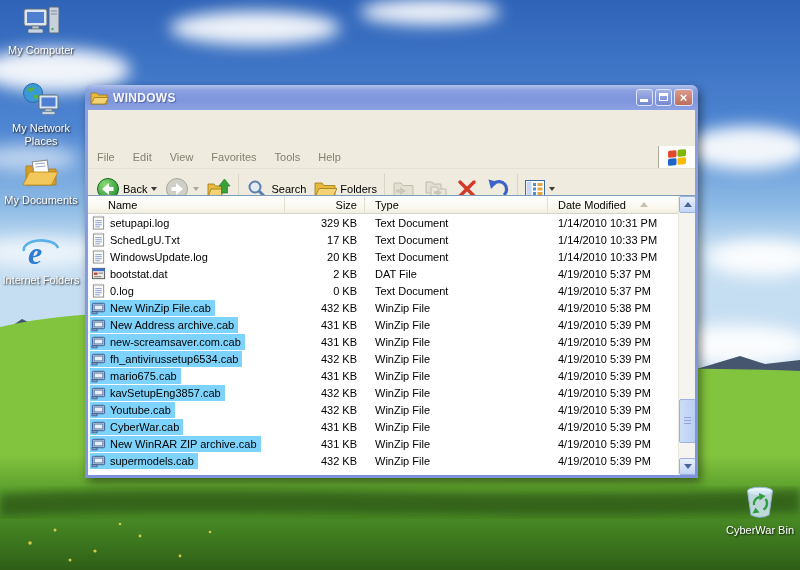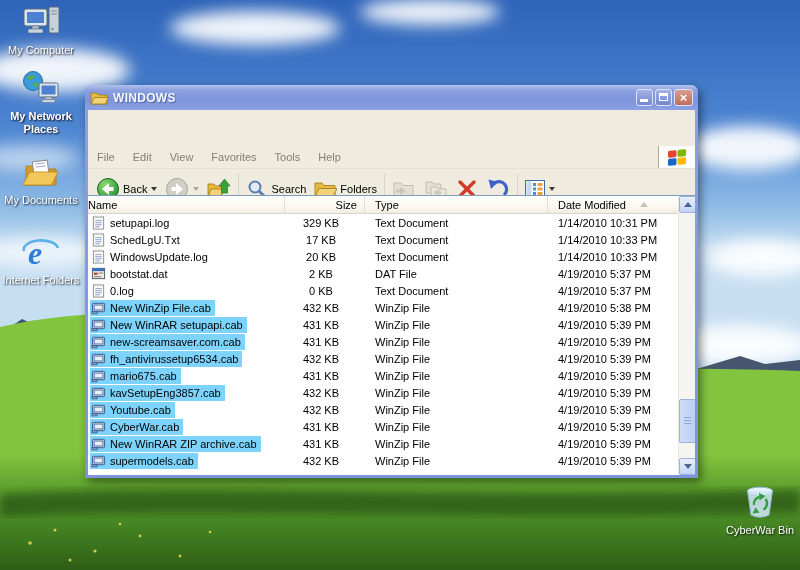--- a/index.html
+++ b/index.html
@@ -4,21 +4,21 @@
 <style>
   html,body{margin:0;padding:0;}
   body{width:800px;height:570px;overflow:hidden;font-family:"Liberation Sans",sans-serif;position:relative;background:#3A6EA5;}
   .desktop{position:absolute;inset:0;width:800px;height:444px;}
   .bgart{position:absolute;inset:0;}
   
   .dicon{position:absolute;width:78px;text-align:center;cursor:default;}
   .dicon .art{display:block;margin:0 auto 2px;}
   .dicon .dlabel{color:#fff;font-size:11px;line-height:13px;text-shadow:1px 1px 2px rgba(0,0,0,.9);}
   #ic-mycomputer{left:2px;top:4px;}
-  #ic-network{left:2px;top:70px;font-weight:bold;}
+  #ic-network{left:2px;top:82px;}
   #ic-documents{left:2px;top:156px;}
   #ic-ie{left:2px;top:234px;}
   #ic-recycle{left:721px;top:482px;}
   
   .window{position:absolute;left:85px;top:85px;width:613px;height:393px;background:linear-gradient(#8CA2E2,#7D93DB);border-radius:7px 7px 0 0;box-shadow:3px 4px 10px rgba(0,0,0,.45);}
   .titlebar{height:25px;display:flex;align-items:center;padding:0 5px;border-radius:7px 7px 0 0;
     background:linear-gradient(#B2C2EC,#8BA0E0 22%,#7E94DC 58%,#8AA0E2 95%);}
   .tfolder{width:19px;height:16px;margin-right:4px;flex:none;}
   .ttext{color:#F6F7FB;font-weight:bold;font-size:12px;letter-spacing:.3px;text-shadow:1px 1px 1px #5064A8;flex:1;white-space:nowrap;overflow:hidden;}
   .tbtns{display:flex;gap:2px;}
@@ -46,32 +46,32 @@
   .combo .cval{flex:1;font-size:11px;color:#000;}
   .cdrop{width:17px;height:18px;background:linear-gradient(#E9F1FD,#C5D6F6);border-left:1px solid #A8BCE0;display:flex;align-items:center;justify-content:center;}
   .cdrop i{width:0;height:0;border-left:3.5px solid transparent;border-right:3.5px solid transparent;border-top:4px solid #3E5EC0;}
   .goarea{display:flex;align-items:center;gap:4px;margin-left:6px;}
   .gobtn{width:18px;height:18px;border-radius:3px;background:linear-gradient(#63BA5E,#2C8C34);border:1px solid #1E6E28;display:flex;align-items:center;justify-content:center;box-sizing:border-box;}
   .golabel{color:#000;}
   
   .content{position:absolute;left:0;right:0;top:85px;bottom:0;background:#fff;border-top:1px solid #7F9DB9;}
   .colheaders{height:18px;display:flex;background:linear-gradient(#FFFFFF,#F8F6EC 75%,#F0EEE1);border-bottom:1px solid #D8D6C8;font-size:11px;box-sizing:border-box;}
   .ch{border-right:1px solid #E2E0D2;display:flex;align-items:center;box-sizing:border-box;}
-  .ch-name{width:197px;padding-left:0;}
+  .ch-name{width:197px;padding-left:20px;}
   .ch-size{width:80px;justify-content:flex-end;padding-right:7px;}
   .ch-type{width:183px;padding-left:10px;}
   .ch-date{flex:1;padding-left:10px;border-right:none;}
   .sortarrow{width:0;height:0;border-left:4px solid transparent;border-right:4px solid transparent;border-bottom:5px solid #C6C2AE;margin-left:14px;}
   .rows{position:absolute;top:18px;left:0;right:17px;bottom:0;background:#fff;overflow:hidden;}
   .row{height:17px;display:flex;align-items:center;font-size:11px;color:#000;white-space:nowrap;}
   .c-name{width:197px;display:flex;align-items:center;overflow:hidden;box-sizing:border-box;}
   .nsel{display:inline-flex;align-items:center;height:16px;padding:0 4px 0 1px;margin-left:2px;}
   .nsel.hl{background:#7dd3fc;}
   .ficon{width:15px;height:15px;margin-right:4px;flex:none;display:inline-flex;}
-  .c-size{width:80px;text-align:center;padding-right:8px;box-sizing:border-box;}
+  .c-size{width:80px;text-align:right;padding-right:8px;box-sizing:border-box;}
   .c-type{width:183px;padding-left:10px;box-sizing:border-box;}
   .c-date{flex:1;padding-left:10px;}
   
   .vscroll{position:absolute;top:0;right:0;bottom:0;width:17px;background:#F6F4EF;border-left:1px solid #EAE8DD;box-sizing:border-box;}
   .sbtn{position:absolute;left:0;width:17px;height:17px;background:linear-gradient(#E8EFFC,#C3D5F6);border:1px solid #9CB1DF;border-radius:2px;box-sizing:border-box;display:flex;align-items:center;justify-content:center;}
   .sbtn.up{top:0;}
   .sbtn.down{bottom:0;}
   .sarr-up{width:0;height:0;border-left:4px solid transparent;border-right:4px solid transparent;border-bottom:5px solid #4A6496;}
   .sarr-down{width:0;height:0;border-left:4px solid transparent;border-right:4px solid transparent;border-top:5px solid #4A6496;}
   .sthumb{position:absolute;left:0;top:203px;width:17px;height:44px;background:linear-gradient(90deg,#CFDDF8,#BACFF4);border:1px solid #9CB1DF;border-radius:2px;box-sizing:border-box;}
@@ -496,21 +496,21 @@
             <div class="row">
               <div class="c-name">
                 <span class="nsel hl">
                   <span class="ficon">
                     <svg width="15" height="15" viewBox="0 0 16 16">
                       <rect x="1.5" y="3.5" width="13" height="9" rx="1" fill="#A8BDD4" stroke="#3C5A8C"></rect>
                       <rect x="3.5" y="5.5" width="9" height="5" fill="#E9EFF6" stroke="#5C7AA8" stroke-width="0.8"></rect>
                       <rect x="1" y="12.2" width="5.5" height="2.6" fill="#8098B8" stroke="#3C5A8C" stroke-width="0.8"></rect>
                     </svg>
                   </span>
-                  <span>New WinRAR setupapi.cab</span>
+                  <span>New Address archive.cab</span>
                 </span>
               </div>
               <div class="c-size">431 KB</div>
               <div class="c-type">WinZip File</div>
               <div class="c-date">4/19/2010 5:39 PM</div>
             </div>
             <div class="row">
               <div class="c-name">
                 <span class="nsel hl">
                   <span class="ficon">

